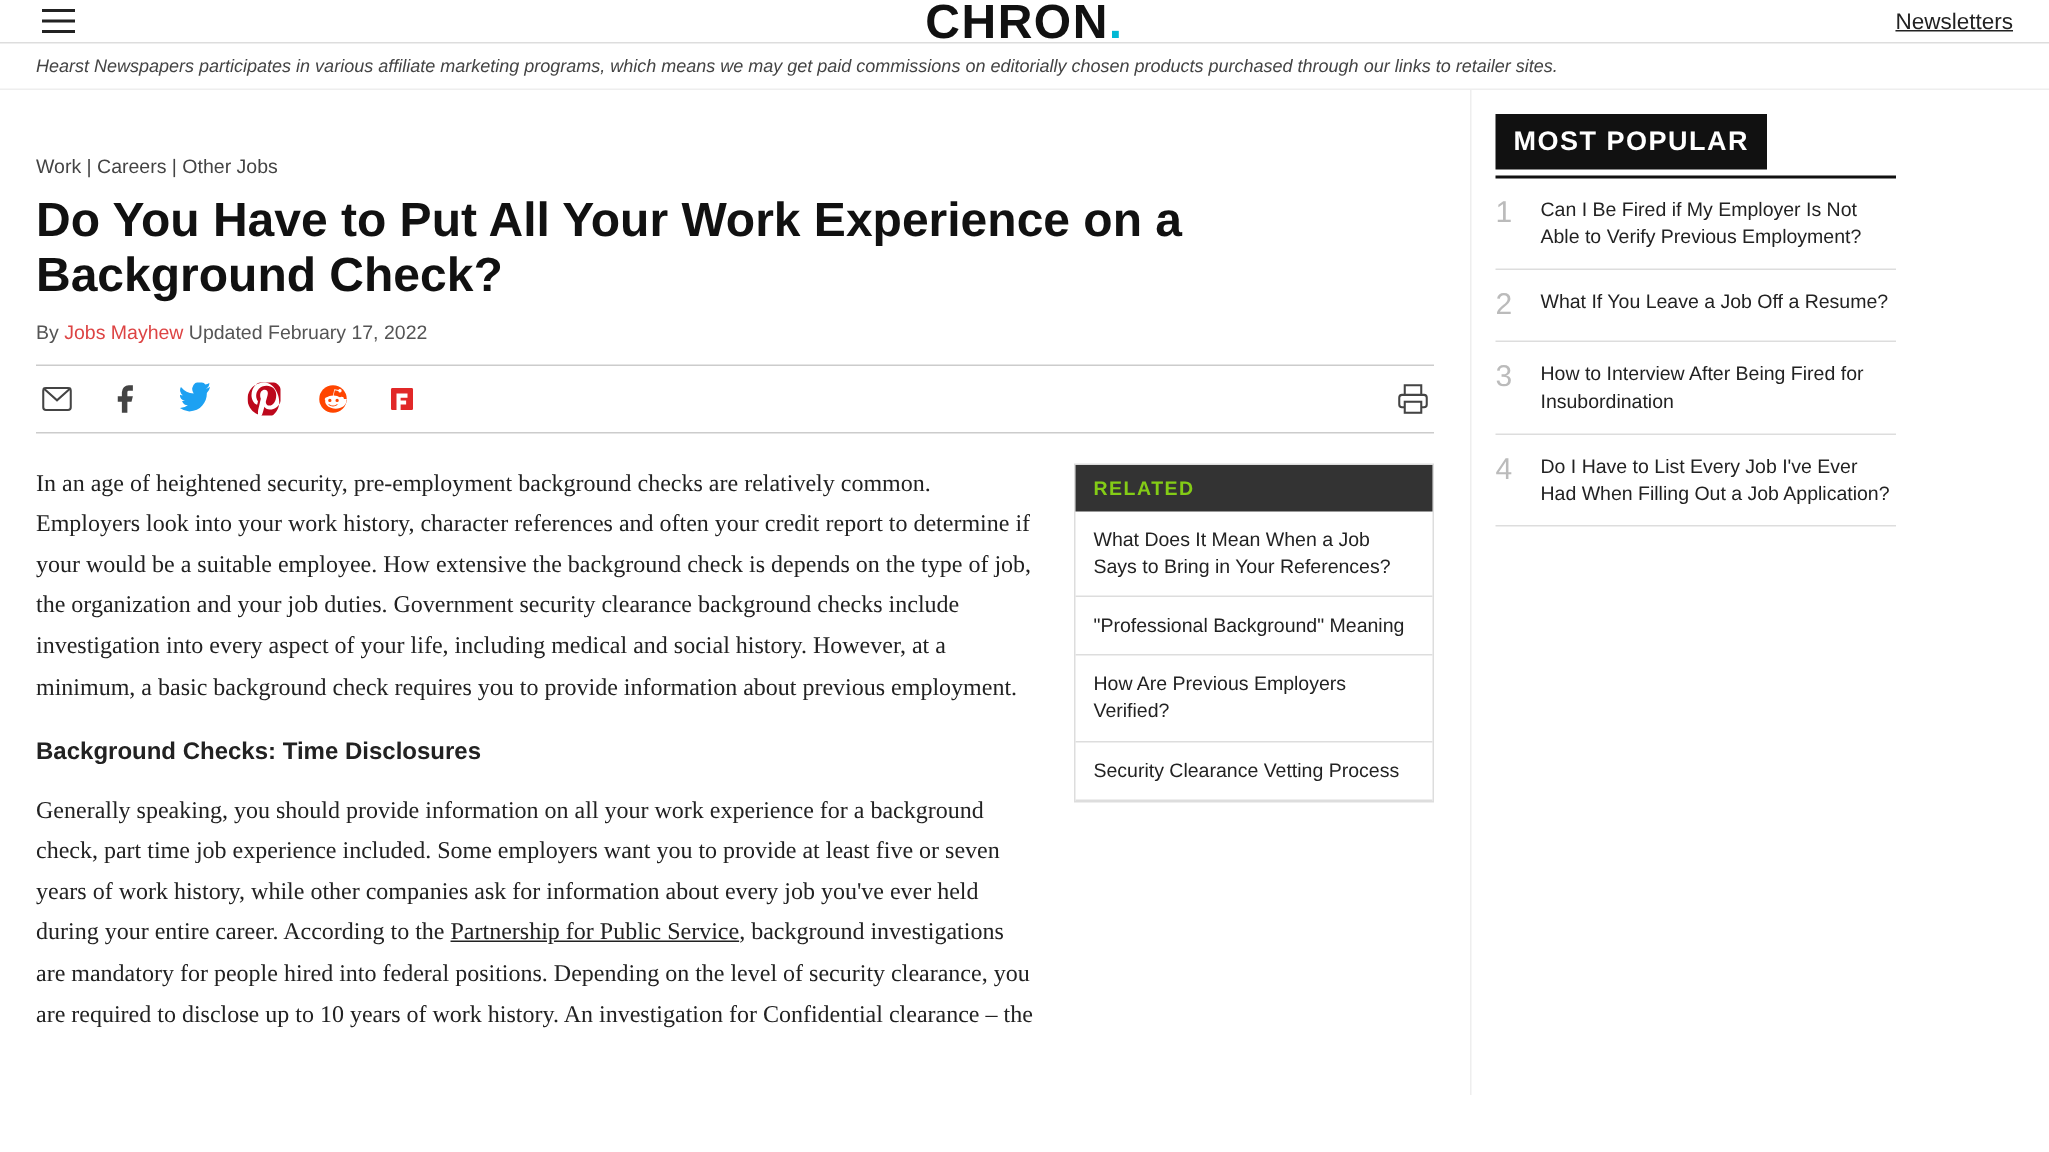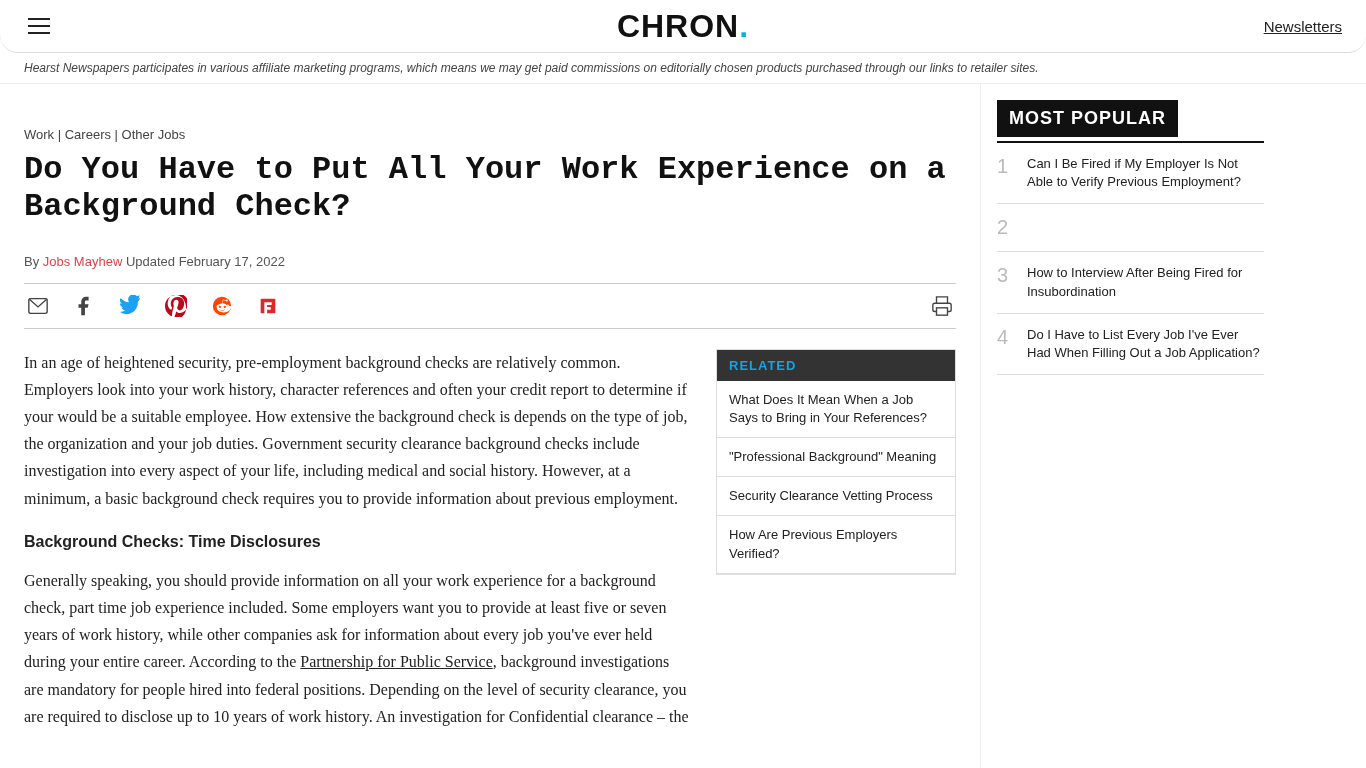--- a/index.html
+++ b/index.html
@@ -1,19 +1,19 @@
 <!DOCTYPE html>
 <html><head>
   <meta charset="utf-8">
   <style>
     * { margin: 0; padding: 0; box-sizing: border-box; }
     body { font-family: Georgia, 'Times New Roman', serif; color: #222; background: #fff; font-size: 16px; }
 
     
-    .header { display: flex; align-items: center; justify-content: space-between; padding: 14px 24px; border-bottom: 1px solid #ddd; position: relative; border-radius: 18px; }
+    .header { display: flex; align-items: center; justify-content: space-between; padding: 2px 24px; border-bottom: 1px solid #ddd; position: relative; }
     .header-menu { background: none; border: none; cursor: pointer; display: flex; flex-direction: column; gap: 5px; padding: 4px; }
     .header-menu span { display: block; width: 22px; height: 2px; background: #222; }
     .header-logo { position: absolute; left: 50%; transform: translateX(-50%); font-family: 'Arial Black', Arial, sans-serif; font-size: 32px; font-weight: 900; letter-spacing: 1px; color: #111; }
     .header-logo .dot { color: #00b8d4; }
     .header-newsletters { font-family: Arial, sans-serif; font-size: 15px; color: #222; text-decoration: underline; background: none; border: none; cursor: pointer; }
 
     
     .affiliate-bar { padding: 8px 24px; border-bottom: 1px solid #eee; font-family: Arial, sans-serif; font-size: 12px; color: #444; font-style: italic; }
 
     
@@ -21,21 +21,21 @@
 
     
     .article-area { flex: 1; padding: 24px 24px 24px 24px; max-width: 980px; }
 
     
     .breadcrumbs { font-family: Arial, sans-serif; font-size: 13px; color: #444; margin-bottom: 10px; margin-top: 19px; }
     .breadcrumbs a { color: #444; text-decoration: none; }
     .breadcrumbs span { color: #444; }
 
     
-    .article-title { font-family: Liberation Mono, monospace; font-size: 32px; font-weight: 900; line-height: 1.15; margin-bottom: 28px; color: #111; }
+    .article-title { font-family: Liberation Sans, sans-serif; font-size: 32px; font-weight: 900; line-height: 1.15; margin-bottom: 12px; color: #111; }
 
     
     .author-line { font-family: Arial, sans-serif; font-size: 13px; color: #555; margin-bottom: 14px; }
     .author-line a { color: #d44; text-decoration: none; }
 
     
     .share-bar { display: flex; align-items: center; gap: 18px; border-top: 1px solid #ccc; border-bottom: 1px solid #ccc; padding: 8px 0; margin-bottom: 20px; }
     .share-icon { width: 28px; height: 28px; display: flex; align-items: center; justify-content: center; cursor: pointer; border: none; background: none; }
     .share-icon svg { width: 22px; height: 22px; }
     .share-print { margin-left: auto; }
@@ -45,21 +45,21 @@
     .article-body p { margin-bottom: 16px; }
     .article-body h2 { font-family: Arial, sans-serif; font-size: 16px; font-weight: 700; margin-bottom: 12px; margin-top: 4px; }
     .article-body a { color: #222; text-decoration: underline; }
 
     
     .article-content-row { display: flex; gap: 24px; align-items: flex-start; }
     .article-text { flex: 1; }
 
     
     .related-box { width: 240px; flex-shrink: 0; border: 1px solid #ddd; margin-top: 0; }
-    .related-header { background: #333; color: #0ea5e9; font-family: Arial, sans-serif; font-size: 13px; font-weight: 700; padding: 8px 12px; letter-spacing: 1px; }
+    .related-header { background: #333; color: #84cc16; font-family: Arial, sans-serif; font-size: 13px; font-weight: 700; padding: 8px 12px; letter-spacing: 1px; }
     .related-list { list-style: none; }
     .related-list li { border-bottom: 1px solid #ddd; }
     .related-list li a { display: block; padding: 10px 12px; font-family: Arial, sans-serif; font-size: 13px; color: #222; text-decoration: none; line-height: 1.4; }
 
     
     .sidebar { width: 300px; flex-shrink: 0; padding: 16px 16px; border-left: 1px solid #eee; }
     .most-popular-header { background: #111; color: #fff; font-family: Arial, sans-serif; font-size: 18px; font-weight: 700; padding: 8px 12px; letter-spacing: 1px; margin-bottom: 4px; display: inline-block; }
     .popular-list { list-style: none; margin-top: 0; border-top: 2px solid #111; }
     .popular-list li { display: flex; gap: 10px; padding: 12px 0; border-bottom: 1px solid #ddd; align-items: flex-start; }
     .popular-list li .num { font-family: Arial, sans-serif; font-size: 20px; font-weight: 300; color: #bbb; min-width: 20px; }
@@ -162,41 +162,42 @@
       <aside class="related-box">
         <div class="related-header">RELATED</div>
         <ul class="related-list">
           <li>
             <a href="#">What Does It Mean When a Job Says to Bring in Your References?</a>
           </li>
           <li>
             <a href="#">"Professional Background" Meaning</a>
           </li>
           <li>
+            <a href="#">How Are Previous Employers Verified?</a>
+          </li>
+          <li>
             <a href="#">Security Clearance Vetting Process</a>
-          </li>
-          <li>
-            <a href="#">How Are Previous Employers Verified?</a>
           </li>
         </ul>
       </aside>
     </div>
   </div>
 
   <aside class="sidebar">
     <div>
       <span class="most-popular-header">MOST POPULAR</span>
     </div>
     <ul class="popular-list">
       <li>
         <span class="num">1</span>
         <a href="#">Can I Be Fired if My Employer Is Not Able to Verify Previous Employment?</a>
       </li>
       <li>
         <span class="num">2</span>
+        <a href="#">What If You Leave a Job Off a Resume?</a>
       </li>
       <li>
         <span class="num">3</span>
         <a href="#">How to Interview After Being Fired for Insubordination</a>
       </li>
       <li>
         <span class="num">4</span>
         <a href="#">Do I Have to List Every Job I've Ever Had When Filling Out a Job Application?</a>
       </li>
     </ul>

